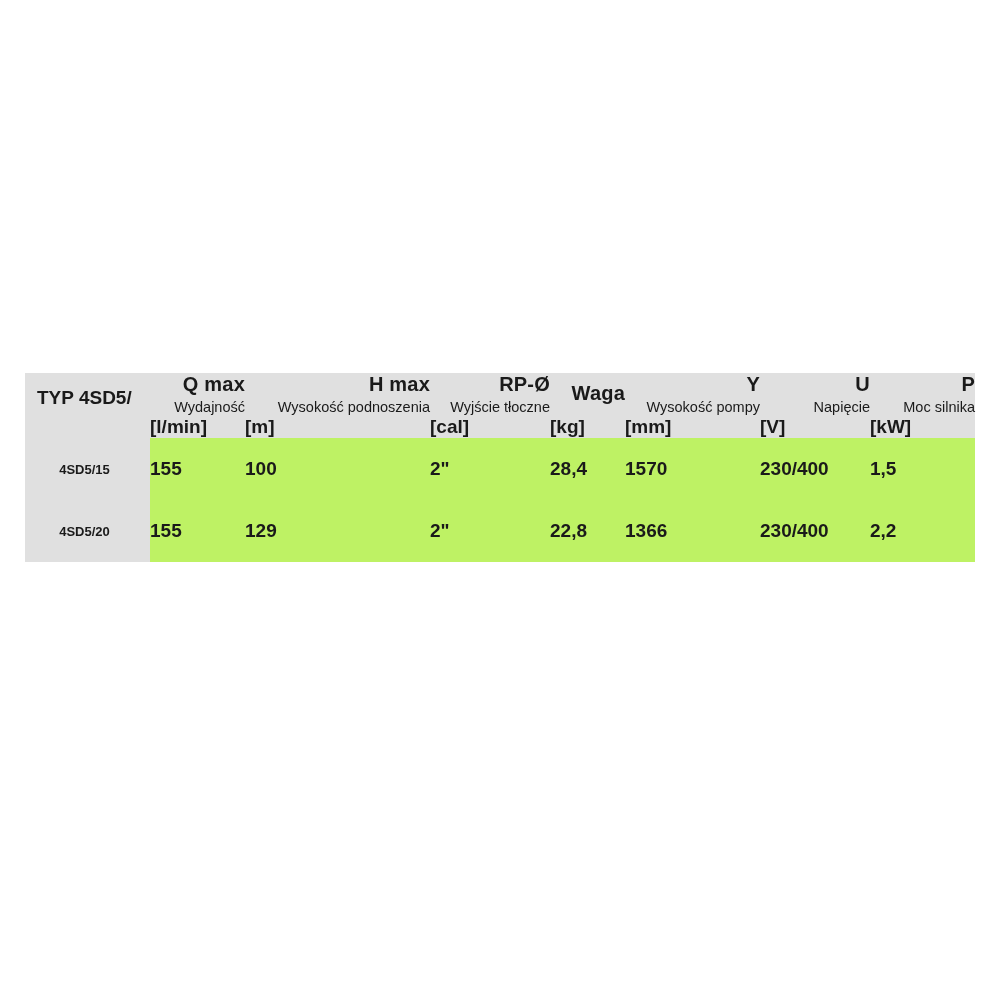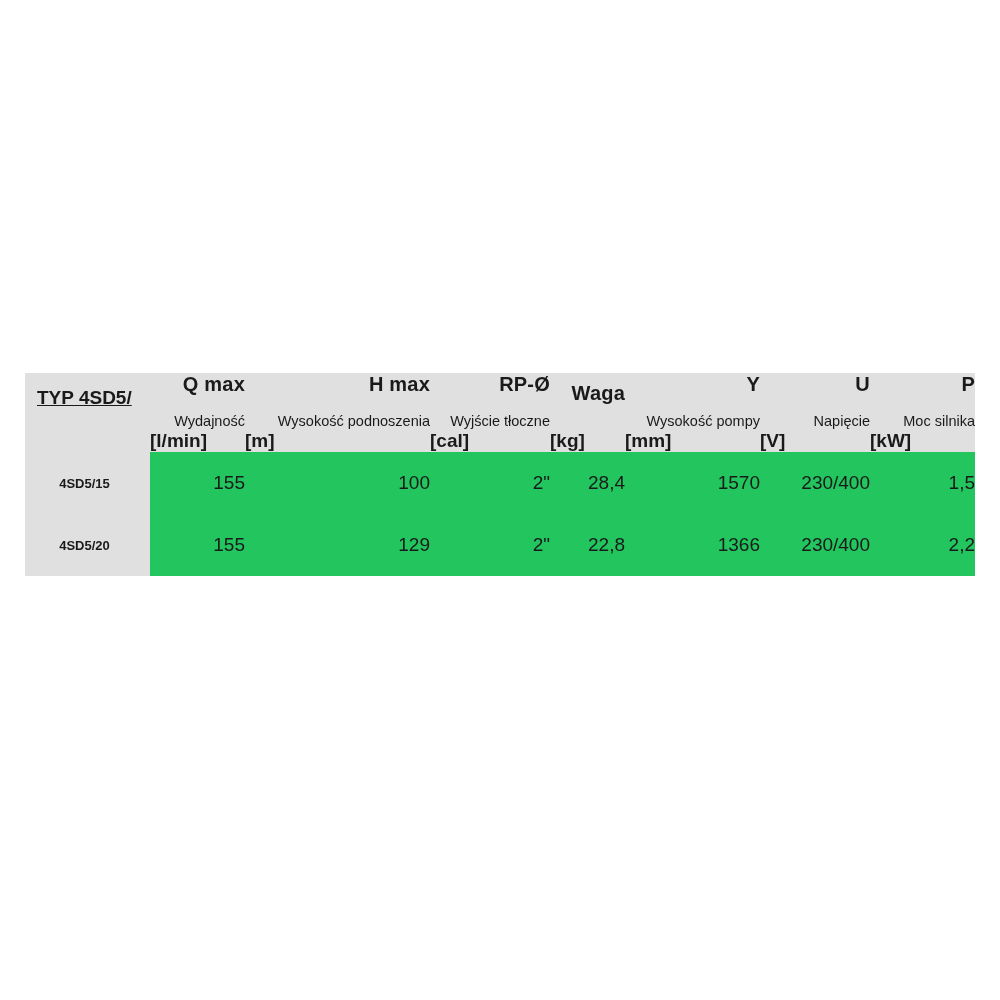--- a/index.html
+++ b/index.html
@@ -39,35 +39,34 @@
     background: #e0e0e0;
     text-align: right;
     padding-top: 12px;
     padding-bottom: 4px;
   }
   .header-row td.typ-cell {
     text-align: left;
     padding-left: 12px;
     vertical-align: top;
     padding-top: 14px;
-    text-decoration: underline;
   }
 
   .hdr-symbol {
     font-size: 20px;
     font-weight: bold;
     line-height: 1.15;
     letter-spacing: 0.2px;
     white-space: nowrap;
   }
   .hdr-desc {
     font-size: 14.5px;
     font-weight: normal;
     line-height: 1.2;
-    margin-top: 17px;
+    margin-top: 3px;
     white-space: nowrap;
   }
   .typ-label {
     font-size: 19px;
     font-weight: bold;
     white-space: nowrap;
   }
 
   
   .units-row td {
@@ -78,24 +77,24 @@
     padding-top: 10px;
     padding-bottom: 20px;
     white-space: nowrap;
   }
   .units-row td.typ-cell {
     background: #e0e0e0;
   }
 
   
   .data-row td {
-    background: #22c55e;
-    text-align: right;
+    background: #bef264;
+    text-align: left;
     font-size: 19px;
-    font-weight: normal;
+    font-weight: bold;
     height: 62px;
     white-space: nowrap;
   }
   .data-row td.typ-cell {
     background: #e0e0e0;
     text-align: center;
     font-size: 13px;
     font-weight: bold;
     padding-right: 6px;
   }

